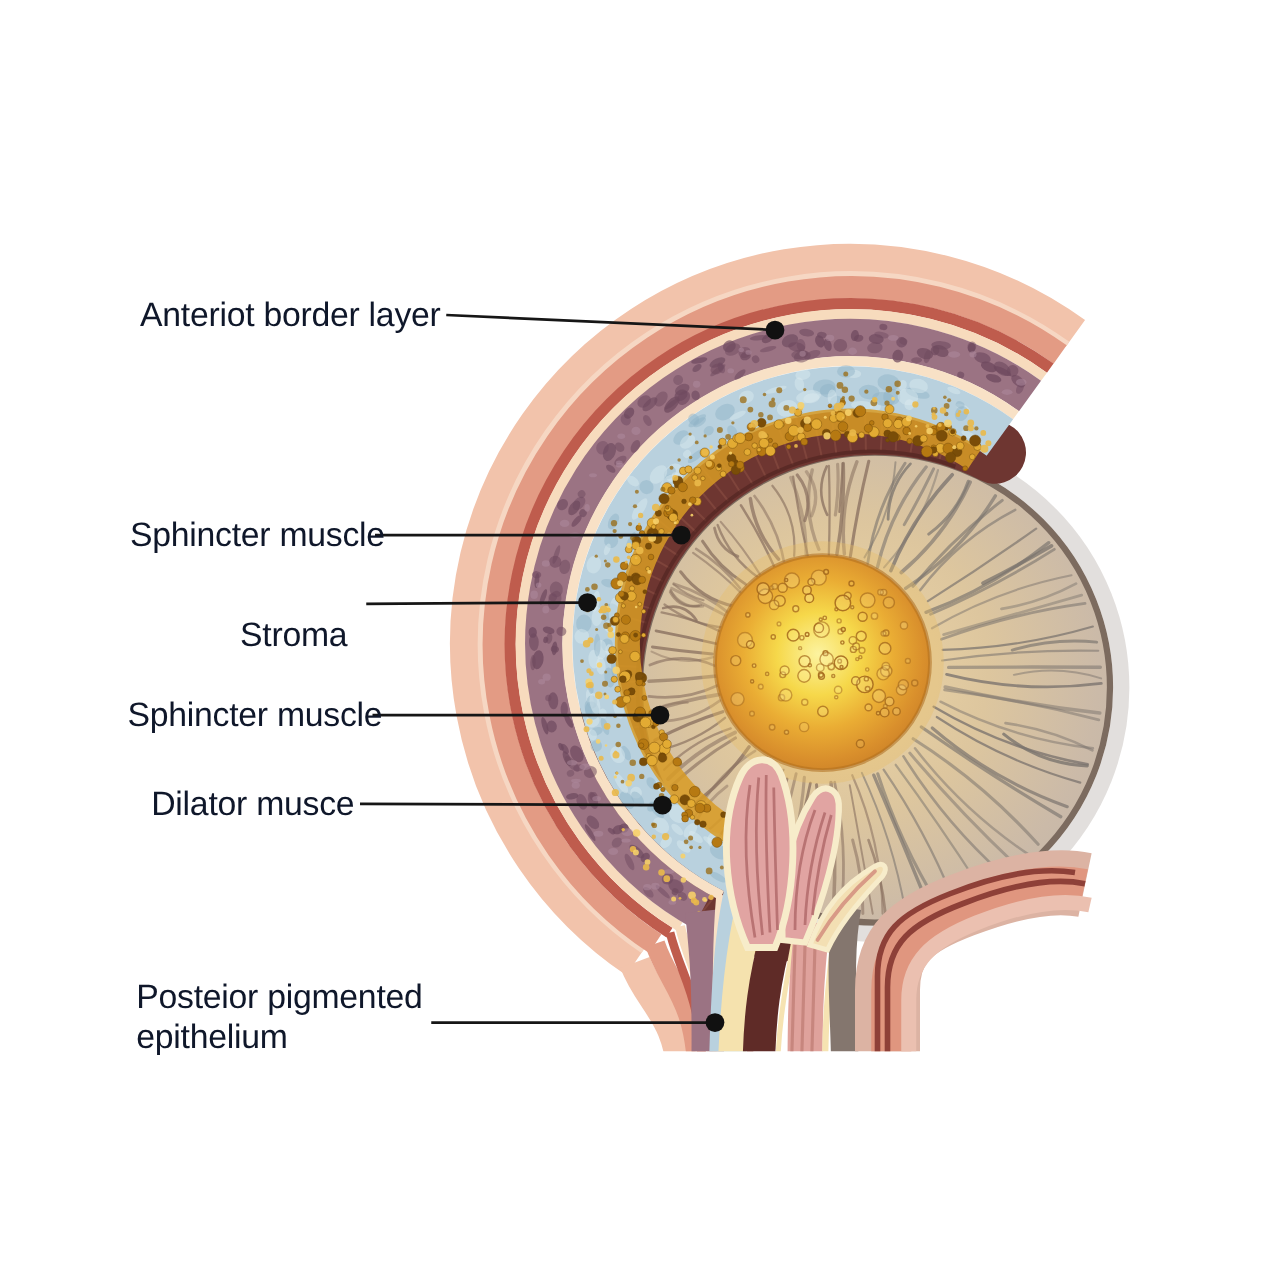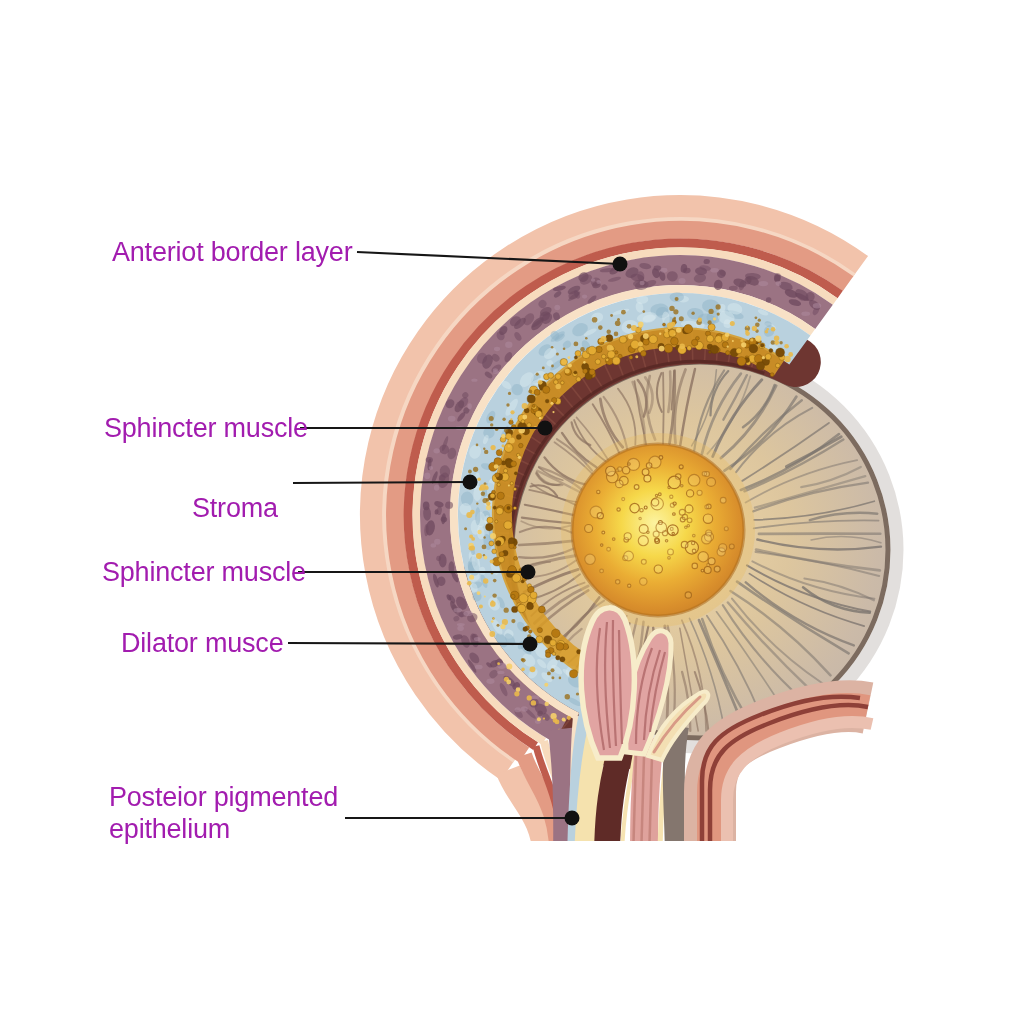--- a/index.html
+++ b/index.html
@@ -1,20 +1,20 @@
 <!DOCTYPE html>
 <html><head>
 <meta charset="utf-8">
 <style>
   html,body{margin:0;padding:0;}
   body{width:1024px;height:1024px;background:#ffffff;position:relative;overflow:hidden;
        font-family:"Liberation Sans","DejaVu Sans",sans-serif;}
   .stage{position:absolute;inset:0;}
   #art{position:absolute;left:0;top:0;}
-  .lbl{position:absolute;font-size:27px;font-weight:500;color:#a21caf;line-height:1.2;
+  .lbl{position:absolute;font-size:27px;font-weight:500;color:#0f172a;line-height:1.2;
        letter-spacing:-0.2px;white-space:nowrap;}
   .lbl1{left:112px;top:236px;}
   .lbl2{left:104px;top:412px;}
   .lbl3{left:192px;top:492px;}
   .lbl4{left:102px;top:556px;}
   .lbl5{left:121px;top:627px;}
   .lbl6{left:109px;top:781px;white-space:normal;width:250px;}
 </style>
 </head>
 <body>

